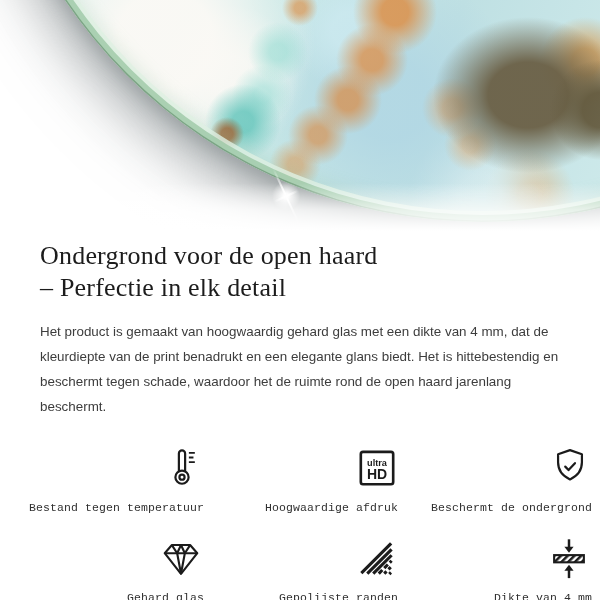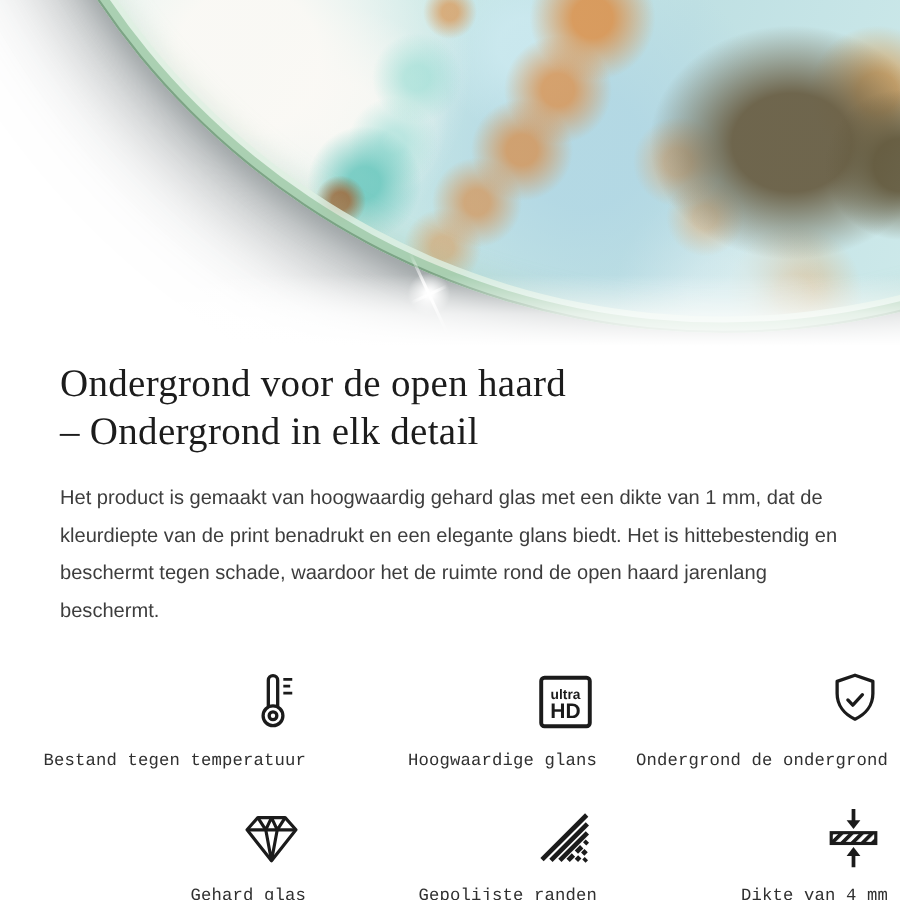--- a/index.html
+++ b/index.html
@@ -97,24 +97,24 @@
   <div class="hero">
     <div class="marble"></div>
     <div class="glass-rim"></div>
     <div class="sparkle"></div>
     <div class="hero-fade"></div>
   </div>
 
   <div class="content">
     <h1>
       <span>Ondergrond voor de open haard</span><br>
-      <span>– Ondergrond in elk detail</span>
+      <span>– Perfectie in elk detail</span>
     </h1>
 
-    <p class="desc">Het product is gemaakt van hoogwaardig gehard glas met een dikte van 1 mm, dat de kleurdiepte van de print benadrukt en een elegante glans biedt. Het is hittebestendig en beschermt tegen schade, waardoor het de ruimte rond de open haard jarenlang beschermt.</p>
+    <p class="desc">Het product is gemaakt van hoogwaardig gehard glas met een dikte van 4 mm, dat de kleurdiepte van de print benadrukt en een elegante glans biedt. Het is hittebestendig en beschermt tegen schade, waardoor het de ruimte rond de open haard jarenlang beschermt.</p>
 
     <div class="features">
 
       <div class="feature">
         <div class="icon-box">
           <svg width="44" height="44" viewBox="0 0 48 48" fill="none" stroke="currentColor" stroke-width="2.4">
             <path d="M20.6 27.6 V8.2 a3.4 3.4 0 0 1 6.8 0 V27.6"></path>
             <circle cx="24" cy="34" r="7.2"></circle>
             <circle cx="24" cy="34" r="2.8"></circle>
             <path d="M31.5 7.5 h6.5 M31.5 12.5 h5 M31.5 17.5 h6.5" stroke-width="2"></path>
@@ -124,31 +124,31 @@
       </div>
 
       <div class="feature">
         <div class="icon-box">
           <svg width="42" height="42" viewBox="0 0 48 48" fill="none">
             <rect x="5.5" y="5.5" width="37" height="37" rx="2.5" stroke="currentColor" stroke-width="3"></rect>
             <text x="24" y="21.5" text-anchor="middle" font-family="Liberation Sans, sans-serif" font-size="10.5" font-weight="bold" fill="currentColor" stroke="none">ultra</text>
             <text x="24" y="36.5" text-anchor="middle" font-family="Liberation Sans, sans-serif" font-size="16" font-weight="bold" fill="currentColor" stroke="none">HD</text>
           </svg>
         </div>
-        <div class="feat-label">Hoogwaardige glans</div>
+        <div class="feat-label">Hoogwaardige afdruk</div>
       </div>
 
       <div class="feature">
         <div class="icon-box">
           <svg width="44" height="44" viewBox="0 0 48 48" fill="none" stroke="currentColor" stroke-width="2.4" stroke-linejoin="round" stroke-linecap="round">
             <path d="M24 4.5 L37 9 V17.8 c0 8.8 -5.6 15.3 -13 18.7 c-7.4 -3.4 -13 -9.9 -13 -18.7 V9 Z"></path>
             <path d="M18.8 22.5 l3.6 3.8 7 -7.6"></path>
           </svg>
         </div>
-        <div class="feat-label">Ondergrond de ondergrond</div>
+        <div class="feat-label">Beschermt de ondergrond</div>
       </div>
 
       <div class="feature">
         <div class="icon-box">
           <svg width="46" height="46" viewBox="0 0 48 48" fill="none" stroke="currentColor" stroke-width="2.2" stroke-linejoin="round">
             <path d="M14.5 10.5 H33.5 L41 19 L24 40.5 L7 19 Z"></path>
             <path d="M7 19 H41"></path>
             <path d="M14.5 10.5 L20 19 M24 10.5 L20 19 M24 10.5 L28 19 M33.5 10.5 L28 19"></path>
             <path d="M20 19 L24 40.5 M28 19 L24 40.5"></path>
           </svg>

